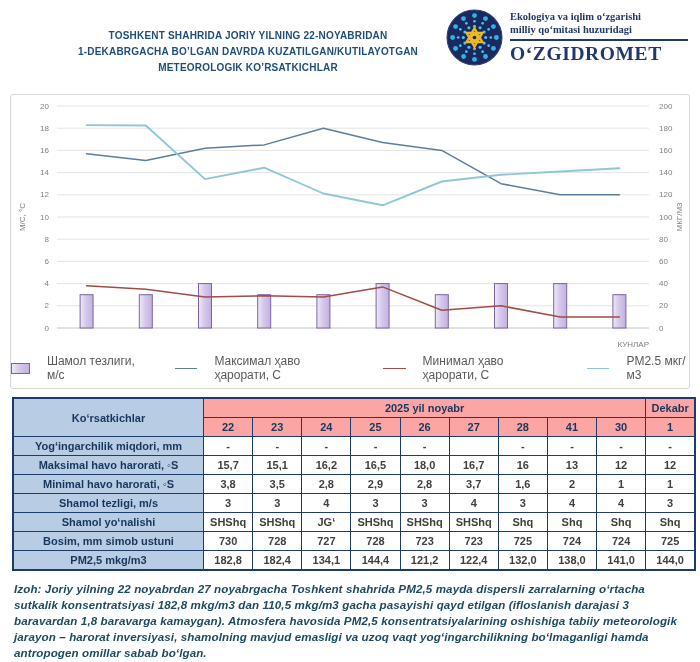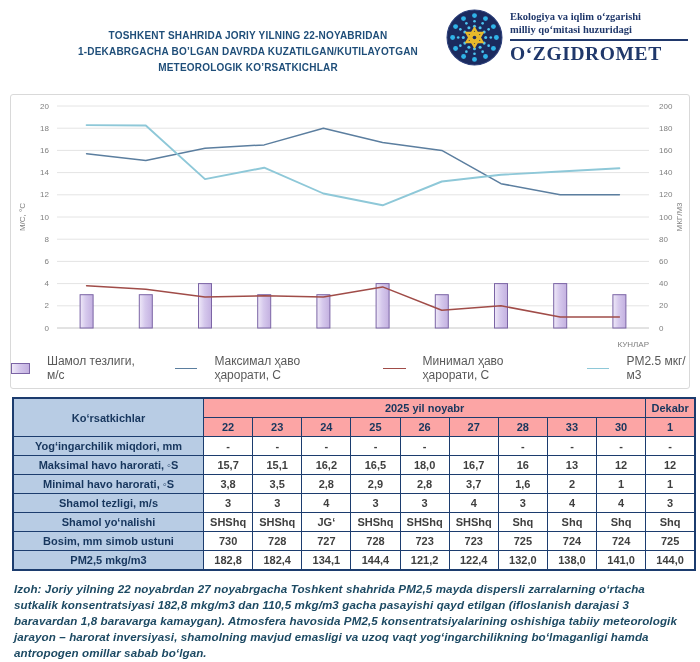--- a/index.html
+++ b/index.html
@@ -196,21 +196,21 @@
       <th>Dekabr</th>
     </tr>
     <tr id="day-row">
         <th>22</th>
         <th>23</th>
         <th>24</th>
         <th>25</th>
         <th>26</th>
         <th>27</th>
         <th>28</th>
-        <th>33</th>
+        <th>41</th>
         <th>30</th>
         <th>1</th>
       </tr>
   </thead>
   <tbody id="table-body">
       <tr>
         <th class="lbl">Yog‘ingarchilik miqdori, mm</th>
         <td>-</td>
         <td>-</td>
         <td>-</td>

